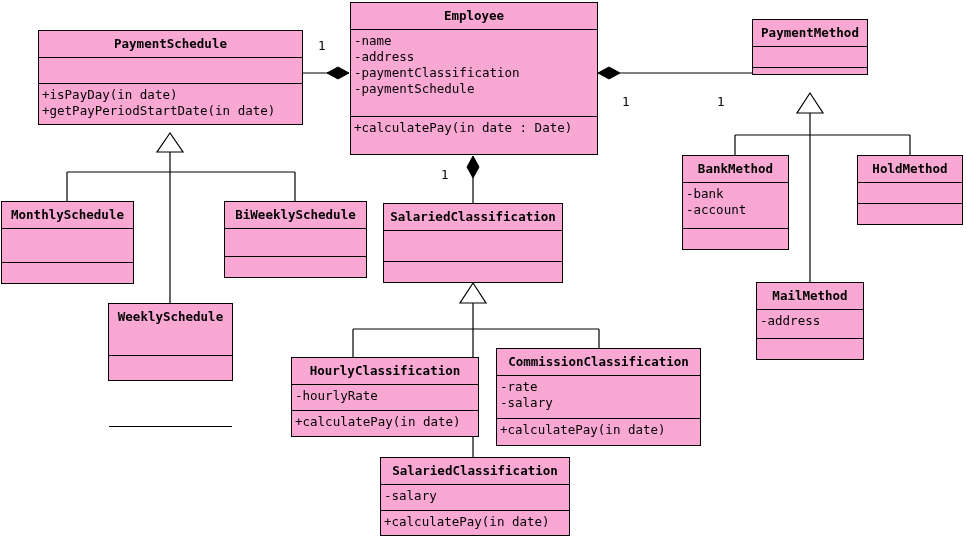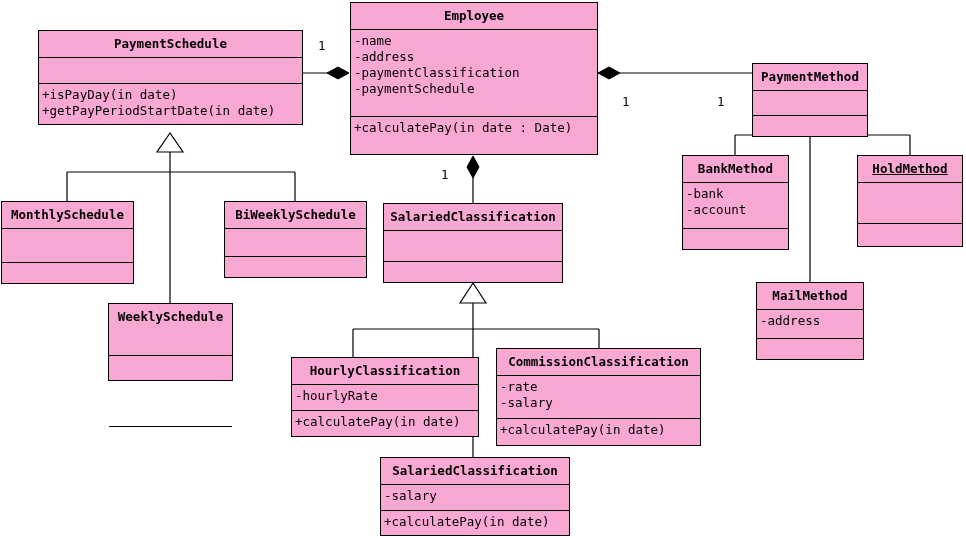--- a/index.html
+++ b/index.html
@@ -126,21 +126,21 @@
       <span class="feat">-address</span>
       <span class="feat">-paymentClassification</span>
       <span class="feat">-paymentSchedule</span>
     </div>
     <div class="uml-sep"></div>
     <div class="uml-compartment">
       <span class="feat">+calculatePay(in date : Date)</span>
     </div>
   </div>
 
-  <div class="uml-class" style="left:752px; top:19px; width:116px; height:74px;margin-top:44px;">
+  <div class="uml-class" style="left:752px; top:19px; width:116px; height:56px;">
     <div class="uml-name">PaymentMethod</div>
     <div class="uml-sep"></div>
     <div class="uml-compartment empty" style="height:22px;"></div>
     <div class="uml-sep"></div>
     <div class="uml-compartment empty"></div>
   </div>
 
   <div class="uml-class" style="left:1px; top:201px; width:133px; height:83px;">
     <div class="uml-name">MonthlySchedule</div>
     <div class="uml-sep"></div>
@@ -177,21 +177,21 @@
     <div class="uml-name">BankMethod</div>
     <div class="uml-sep"></div>
     <div class="uml-compartment">
       <span class="feat">-bank</span>
       <span class="feat">-account</span>
     </div>
     <div class="uml-sep"></div>
     <div class="uml-compartment empty"></div>
   </div>
 
-  <div class="uml-class" style="left:857px; top:155px; width:106px; height:92px;text-decoration:underline;">
+  <div class="uml-class" style="left:857px; top:155px; width:106px; height:70px;">
     <div class="uml-name">HoldMethod</div>
     <div class="uml-sep"></div>
     <div class="uml-compartment empty" style="height:24px;"></div>
     <div class="uml-sep"></div>
     <div class="uml-compartment empty"></div>
   </div>
 
   <div class="uml-class" style="left:756px; top:282px; width:108px; height:78px;">
     <div class="uml-name">MailMethod</div>
     <div class="uml-sep"></div>

